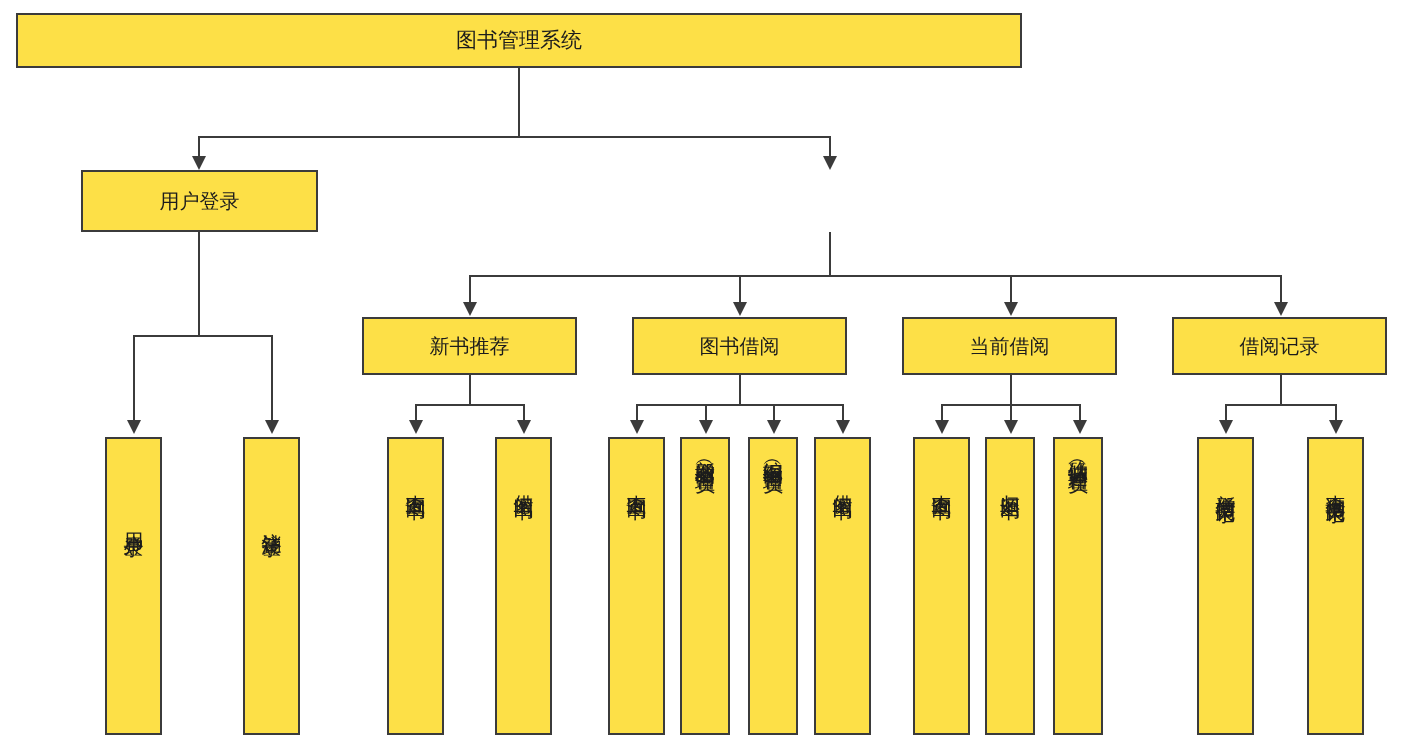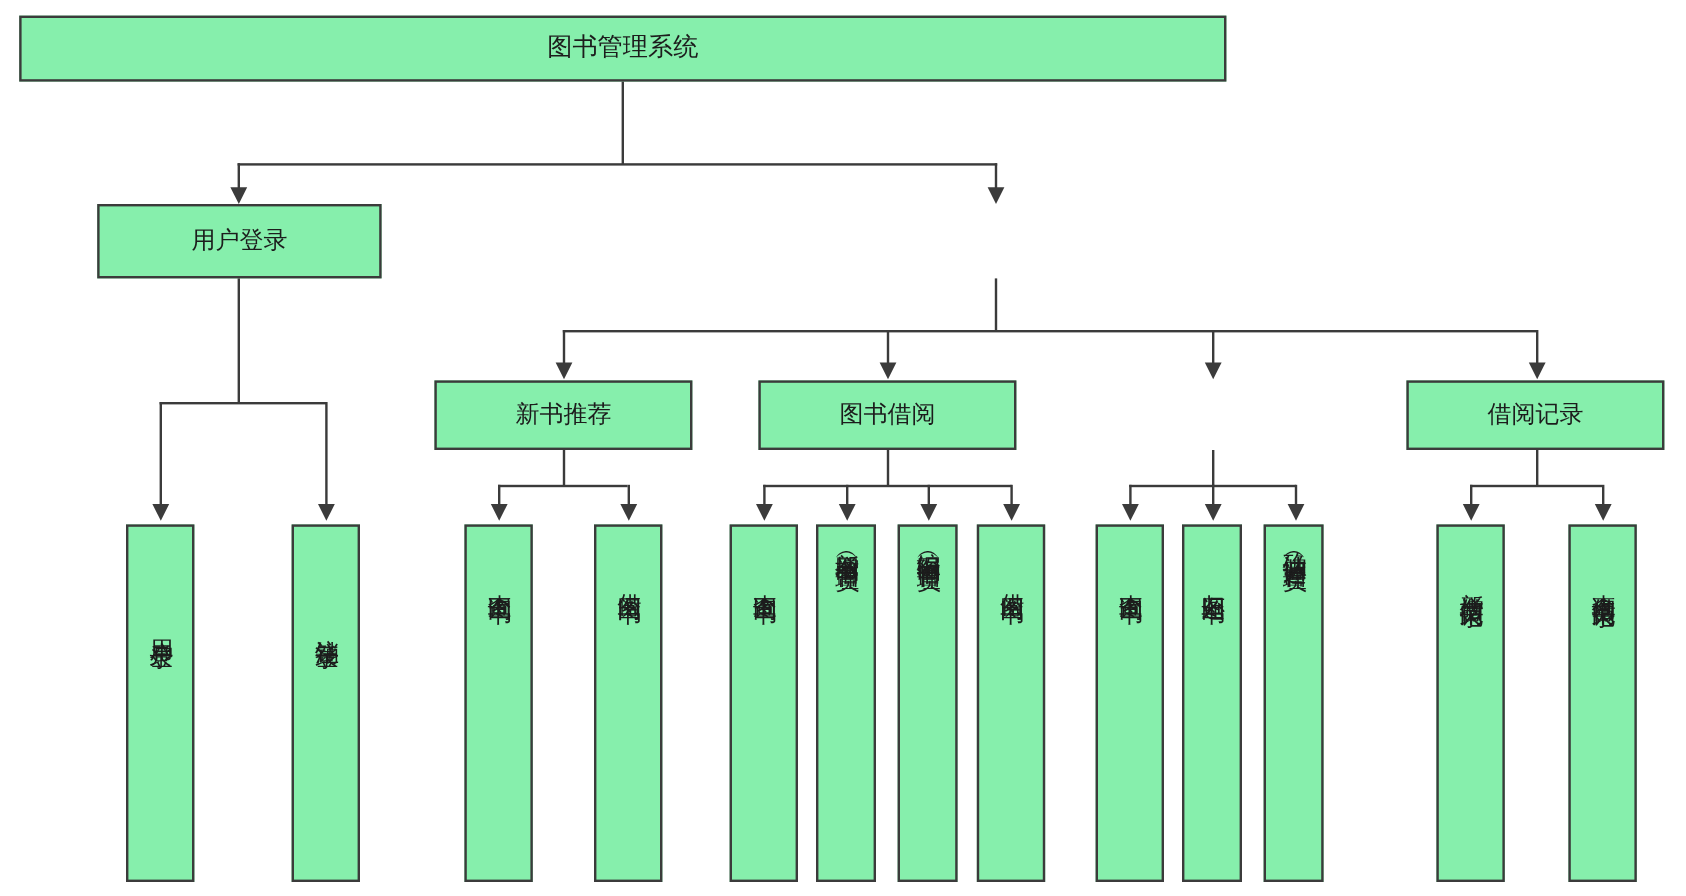--- a/index.html
+++ b/index.html
@@ -11,21 +11,21 @@
     position:relative;
     width:1405px;
     height:747px;
     background:#ffffff;
     overflow:hidden;
   }
   
   .node{
     position:absolute;
     box-sizing:border-box;
-    background:#86efac;
+    background:#fde047;
     border:2px solid #3b3b3b;
     display:flex;
     align-items:center;
     justify-content:center;
     color:#1c1c1c;
     line-height:1.15;
   }
   .node.lvl0{font-size:21px;}
   .node.lvl1{font-size:20px;}
   .node.lvl2{font-size:20px;}
@@ -111,20 +111,23 @@
   <div class="arrow" style="left:1004px;top:302px;"></div>
   <div class="vline" style="left:1280px;top:275px;height:28px;"></div>
   <div class="arrow" style="left:1274px;top:302px;"></div>
 
   <div class="node lvl2" style="left:362px;top:317px;width:215px;height:58px;">
     <span>新书推荐</span>
   </div>
   <div class="node lvl2" style="left:632px;top:317px;width:215px;height:58px;">
     <span>图书借阅</span>
   </div>
+  <div class="node lvl2" style="left:902px;top:317px;width:215px;height:58px;">
+    <span>当前借阅</span>
+  </div>
   <div class="node lvl2" style="left:1172px;top:317px;width:215px;height:58px;">
     <span>借阅记录</span>
   </div>
 
   <div class="vline" style="left:469px;top:375px;height:30px;"></div>
   <div class="hline" style="left:415px;top:404px;width:108px;"></div>
   <div class="vline" style="left:415px;top:404px;height:18px;"></div>
   <div class="arrow" style="left:409px;top:420px;"></div>
   <div class="vline" style="left:523px;top:404px;height:18px;"></div>
   <div class="arrow" style="left:517px;top:420px;"></div>

